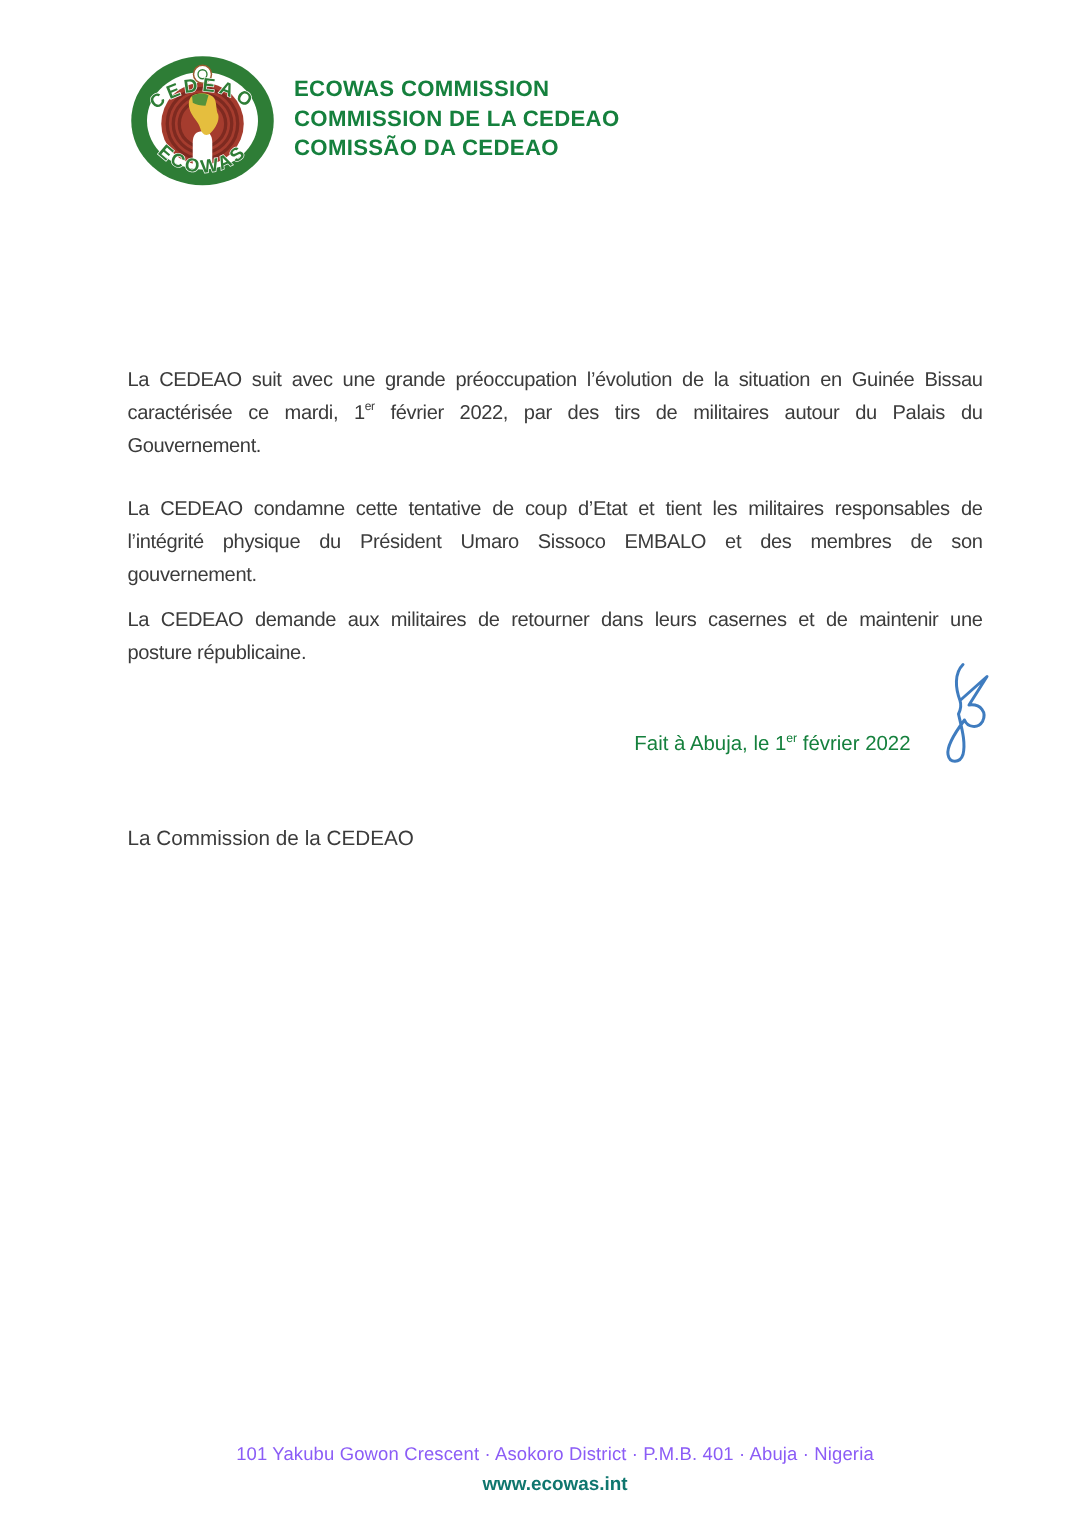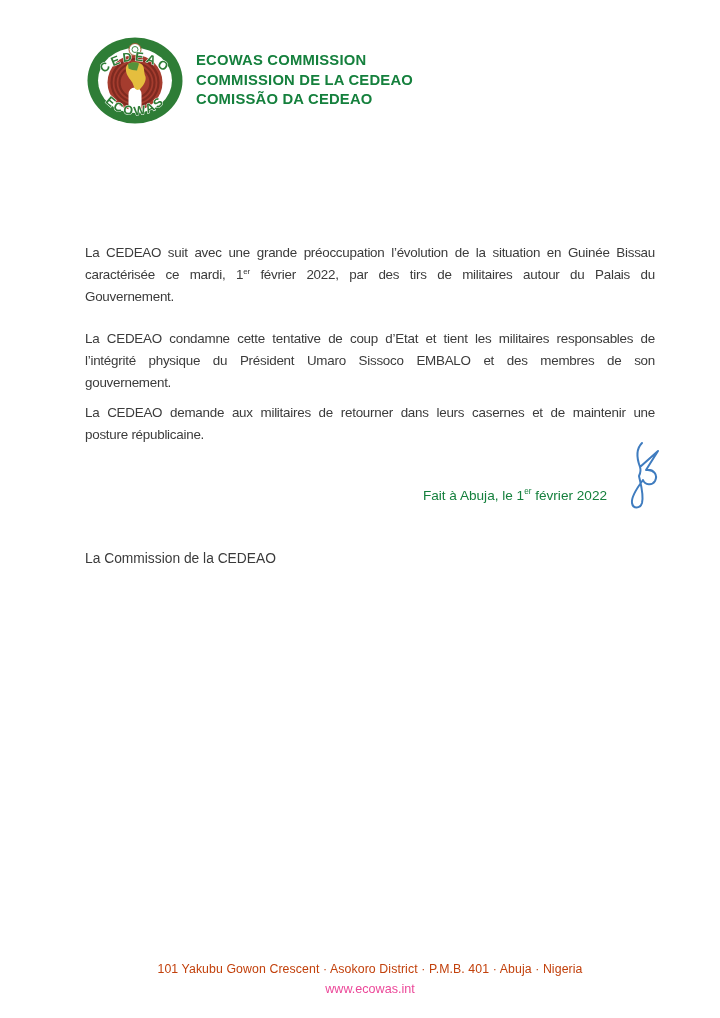--- a/index.html
+++ b/index.html
@@ -96,33 +96,33 @@
     font-size: 13.8px;
   }
 
   
   .footer-address {
     position: absolute;
     left: 85px;
     width: 570px;
     top: 962px;
     text-align: center;
-    color: #c2410c;
+    color: #8b5cf6;
     font-size: 12.3px;
     letter-spacing: 0.1px;
   }
   .footer-web {
     position: absolute;
     left: 85px;
     width: 570px;
     top: 982px;
     text-align: center;
-    font-weight: normal;
+    font-weight: bold;
     font-size: 12.6px;
-    color: #ec4899;
+    color: #0f766e;
   }
   .footer-web span { cursor: pointer; }
 </style>
 </head>
 <body>
 
 <div class="page">
 
   <svg class="logo" viewBox="0 0 96 87">
     <ellipse cx="48" cy="43.5" rx="47.5" ry="43" fill="#2e7d36"></ellipse>

